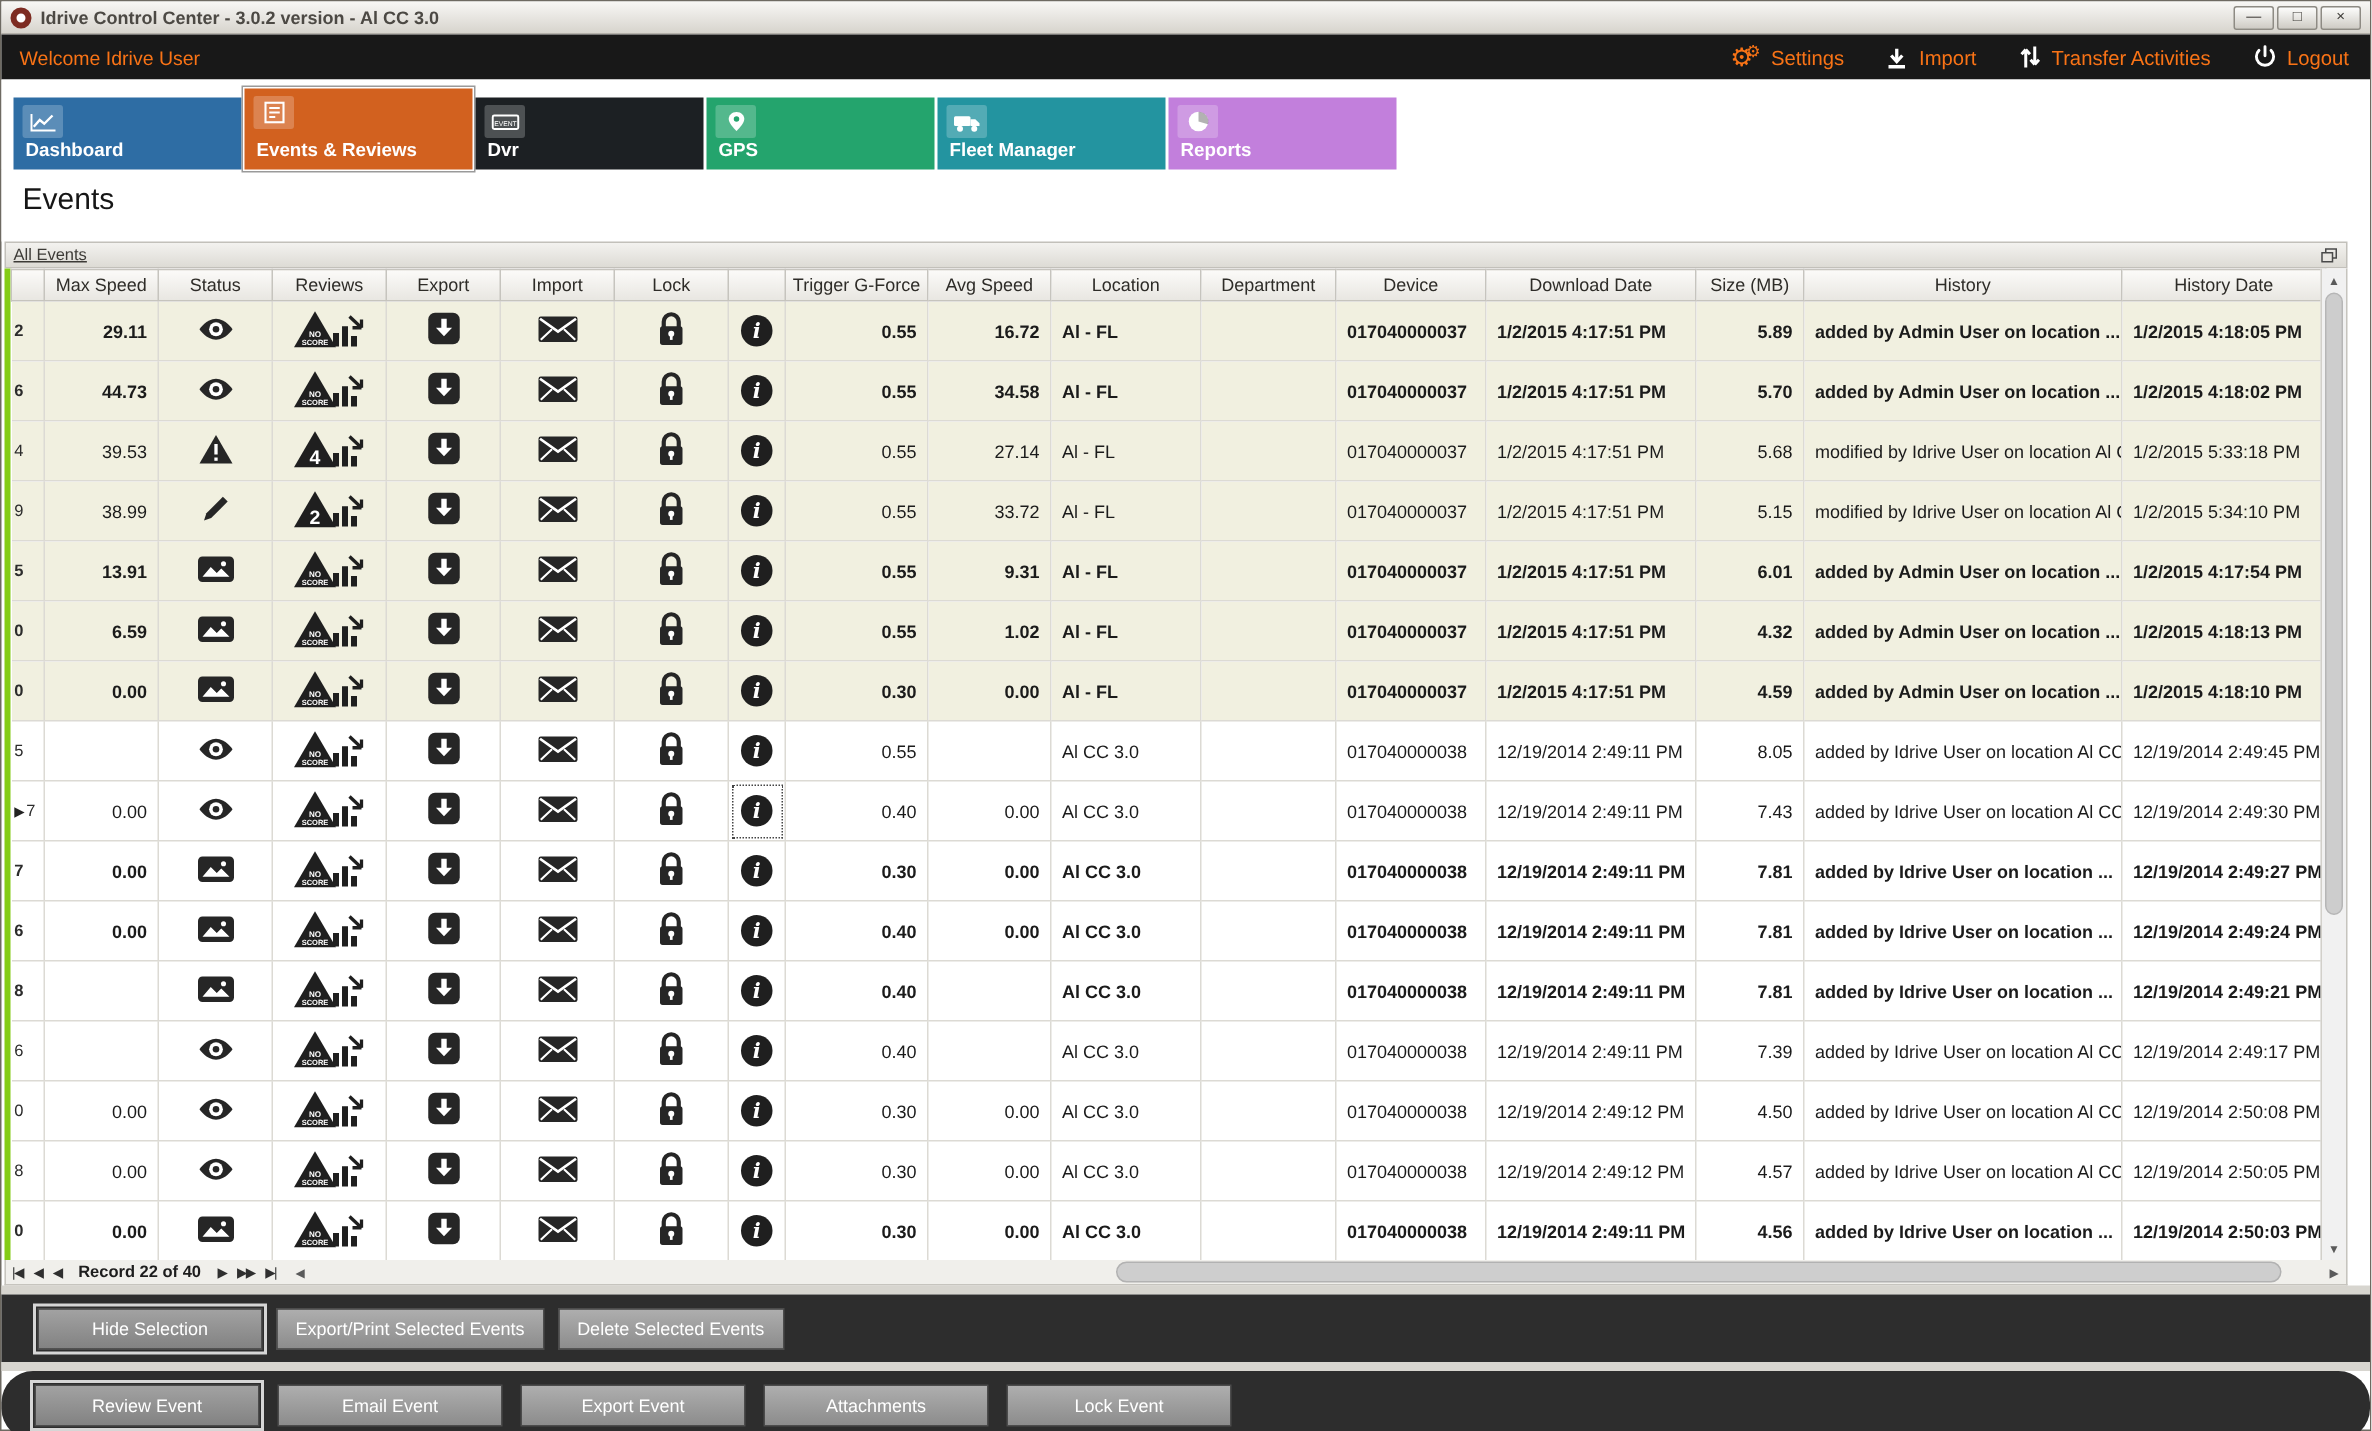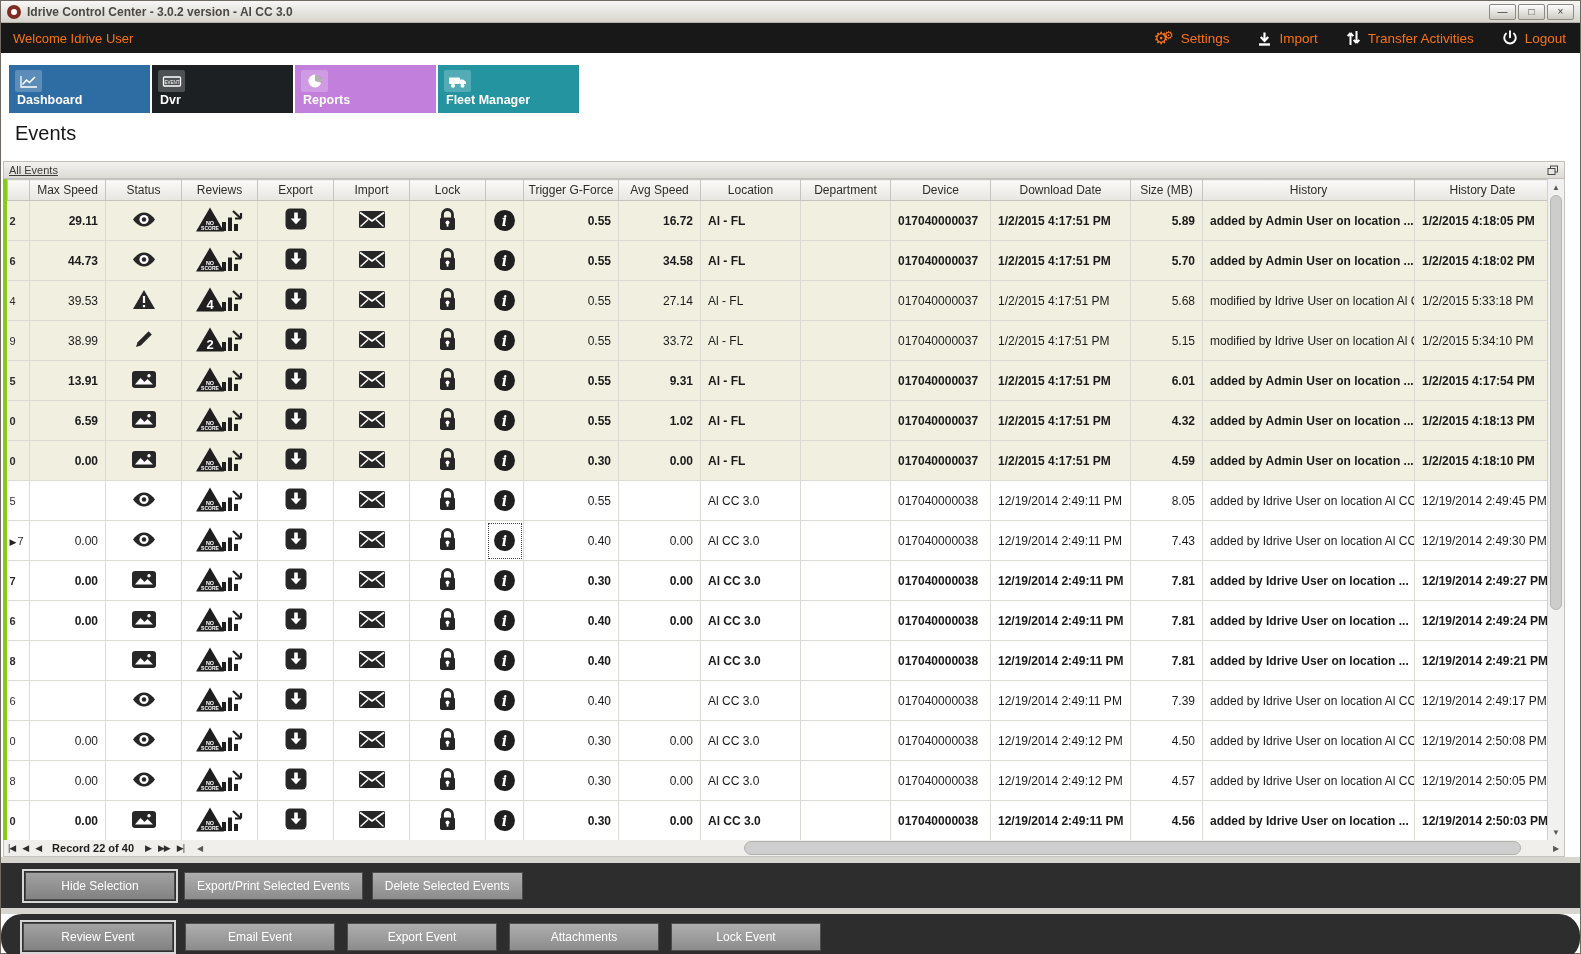--- a/index.html
+++ b/index.html
@@ -21,21 +21,21 @@
   
   .topbar { flex:0 0 30px; background:#181818; color:#f97316; display:flex; align-items:center; padding:0 14px 0 12px; }
   .welcome { font-size:13px; }
   .topbar-right { margin-left:auto; display:flex; align-items:center; gap:28px; font-size:13.5px; }
   .topbar-item { display:flex; align-items:center; gap:7px; }
   .gears .g1 { font-size:17px; line-height:1; }
   .gears .g2 { font-size:11px; line-height:1; margin-left:-5px; vertical-align:top; }
 
   
   .tabs { flex:0 0 60px; background:#fff; padding:6px 0 0 8px; display:flex; align-items:flex-end; gap:2px; }
-  .tab { width:141px; height:48px; position:relative; color:#fff; cursor:default; }
+  .tab { width:152px; height:48px; position:relative; color:#fff; cursor:default; }
   .tab.active { height:54px; outline:1px solid #9a9a9a; outline-offset:1px; }
   .tab-icon-box { position:absolute; top:5px; left:6px; width:27px; height:22px; background:rgba(255,255,255,0.22); border-radius:2px; display:flex; align-items:center; justify-content:center; }
   .tab-label { position:absolute; bottom:6px; left:8px; font-size:12.5px; font-weight:bold; white-space:nowrap; }
 
   
   .events-heading { flex:0 0 33px; padding:9px 0 16px 14px; font-size:20px; color:#161616; background:#fff; }
 
   
   .panel { margin-left:2px; width:1562px; }
   .panel-header { height:18px; background:linear-gradient(#f3f2ef,#dddbd5); border:1px solid #c2c0ba; display:flex; align-items:center; justify-content:space-between; padding:0 5px; font-size:11px; color:#3d3b37;text-decoration:underline; }
@@ -128,48 +128,66 @@
   <div class="tabs">
     <div class="tab" style="background: rgb(46, 109, 164);">
       <span class="tab-icon-box">
           <svg width="20" height="15" viewBox="0 0 20 15">
             <path d="M2 2 V13 H18" stroke="#fff" stroke-width="1.3" fill="none"></path>
             <path d="M3.5 10.5 L7.5 6 L10.5 8.5 L16 3" stroke="#fff" stroke-width="1.6" fill="none"></path>
           </svg>
         </span>
       <span class="tab-label">Dashboard</span>
     </div>
+    <div class="tab active" style="background: rgb(210, 97, 31);">
+      <span class="tab-icon-box">
+          <svg width="16" height="16" viewBox="0 0 16 16">
+            <rect x="2" y="1.5" width="12" height="13" fill="none" stroke="#fff" stroke-width="1.4"></rect>
+            <path d="M4.5 5 h7 M4.5 8 h7 M4.5 11 h4" stroke="#fff" stroke-width="1.2"></path>
+          </svg>
+        </span>
+      <span class="tab-label">Events &amp; Reviews</span>
+    </div>
     <div class="tab" style="background: rgb(28, 32, 35);">
       <span class="tab-icon-box">
           <svg width="20" height="15" viewBox="0 0 20 15">
             <rect x="1.5" y="3" width="17" height="9" rx="1" fill="none" stroke="#fff" stroke-width="1.3"></rect>
             <text x="10" y="10" text-anchor="middle" font-size="4.5" fill="#fff" font-family="Liberation Sans, sans-serif">EVENT</text>
           </svg>
         </span>
       <span class="tab-label">Dvr</span>
     </div>
-    <div class="tab" style="background: rgb(194, 127, 220);">
+    <div class="tab" style="background: rgb(36, 164, 109);">
       <span class="tab-icon-box">
-          <svg width="16" height="16" viewBox="0 0 16 16">
-            <circle cx="8" cy="8" r="6.5" fill="#fff"></circle>
-            <path d="M8 8 L8 1.5 A6.5 6.5 0 0 1 14.3 9.9 Z" fill="rgba(0,0,0,0.3)"></path>
+          <svg width="16" height="18" viewBox="0 0 20 18">
+            <path d="M10 1 C6 1 3.5 3.8 3.5 7 C3.5 11 10 17 10 17 C10 17 16.5 11 16.5 7 C16.5 3.8 14 1 10 1 Z" fill="#fff"></path>
+            <circle cx="10" cy="7" r="2.3" fill="#24a46d"></circle>
           </svg>
         </span>
-      <span class="tab-label">Reports</span>
+      <span class="tab-label">GPS</span>
     </div>
     <div class="tab" style="background: rgb(35, 148, 160);">
       <span class="tab-icon-box">
           <svg width="20" height="15" viewBox="0 0 20 15">
             <rect x="1" y="3.5" width="11" height="6.5" rx="1" fill="#fff"></rect>
             <path d="M12 5.5 h3.2 l2.8 2.6 V10 h-6 Z" fill="#fff"></path>
             <circle cx="5" cy="11.8" r="2" fill="#fff"></circle>
             <circle cx="14.5" cy="11.8" r="2" fill="#fff"></circle>
           </svg>
         </span>
       <span class="tab-label">Fleet Manager</span>
+    </div>
+    <div class="tab" style="background: rgb(194, 127, 220);">
+      <span class="tab-icon-box">
+          <svg width="16" height="16" viewBox="0 0 16 16">
+            <circle cx="8" cy="8" r="6.5" fill="#fff"></circle>
+            <path d="M8 8 L8 1.5 A6.5 6.5 0 0 1 14.3 9.9 Z" fill="rgba(0,0,0,0.3)"></path>
+          </svg>
+        </span>
+      <span class="tab-label">Reports</span>
     </div>
   </div>
 
   <div class="events-heading">Events</div>
 
   <div class="panel">
     <div class="panel-header">
       <span>All Events</span>
       <svg width="12" height="11" viewBox="0 0 12 11">
           <rect x="3.5" y="1" width="7" height="6" fill="none" stroke="#4a4a4a"></rect>

